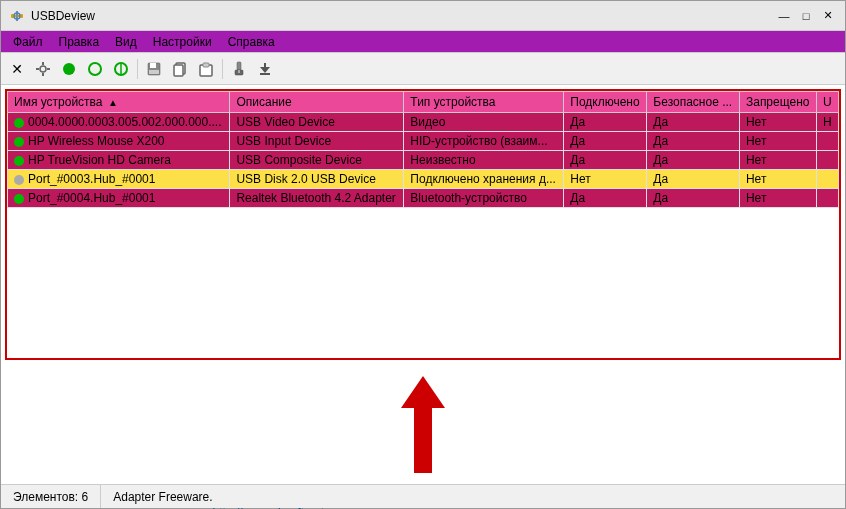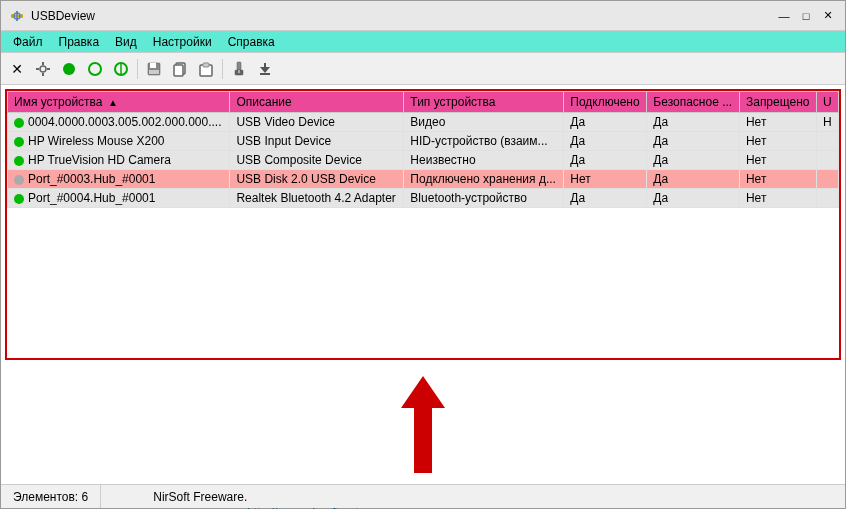--- a/index.html
+++ b/index.html
@@ -47,21 +47,21 @@
       width: 18px;
       height: 18px;
       display: flex;
       align-items: center;
       justify-content: center;
       font-size: 11px;
       cursor: pointer;
       color: #000;
     }
     .menu-bar {
-      background: #5eead4;
+      background: #a21caf;
       height: 22px;
       display: flex;
       align-items: center;
       padding: 0 4px;
       border-bottom: 1px solid #ccc;
       flex-shrink: 0;
     }
     .menu-item {
       padding: 2px 8px;
       font-size: 12px;
@@ -121,22 +121,22 @@
       white-space: nowrap;
       cursor: pointer;
       color: #000;
     }
     .device-table td {
       border: 1px solid #e0e0e0;
       padding: 2px 6px;
       white-space: nowrap;
       color: #000;
     }
-    .row-green { background: #e5e5e5; }
-    .row-light { background: #fca5a5; margin-left: 37px; }
+    .row-green { background: #be185d; }
+    .row-light { background: #fde047; margin-left: 37px; }
     .status-dot {
       display: inline-block;
       width: 10px;
       height: 10px;
       border-radius: 50%;
       margin-right: 4px;
       vertical-align: middle;
     }
     .arrow-container {
       display: flex;
@@ -145,21 +145,20 @@
       height: 120px;
       flex-shrink: 0;
     }
     .status-bar {
       height: 24px;
       background: #f0f0f0;
       border-top: 1px solid #ccc;
       display: flex;
       align-items: center;
       flex-shrink: 0;
-      gap: 40px;
     }
     .status-section {
       padding: 0 12px;
       font-size: 12px;
       color: #000;
       border-right: 1px solid #ccc;
       height: 100%;
       display: flex;
       align-items: center;
     }
@@ -359,18 +358,18 @@
       </div>
     </div>
 
   </div>
 
   <div class="status-bar">
     <div class="status-section">
       <span>Элементов: 6</span>
     </div>
     <div class="status-section">
-      <span>NirSoft Freeware.  </span>
+      <span>Adapter Freeware.  </span>
         <a href="#">http://www.nirsoft.net</a>
     </div>
   </div>
 
 </div>
 
 </body></html>

